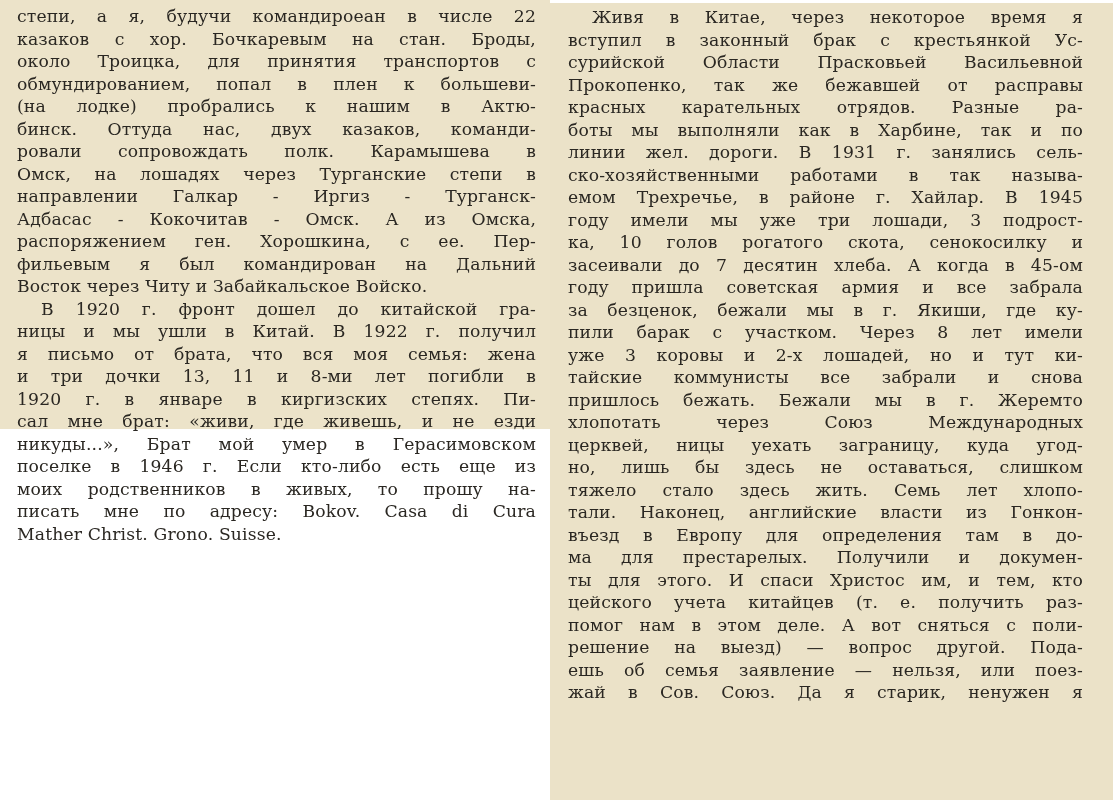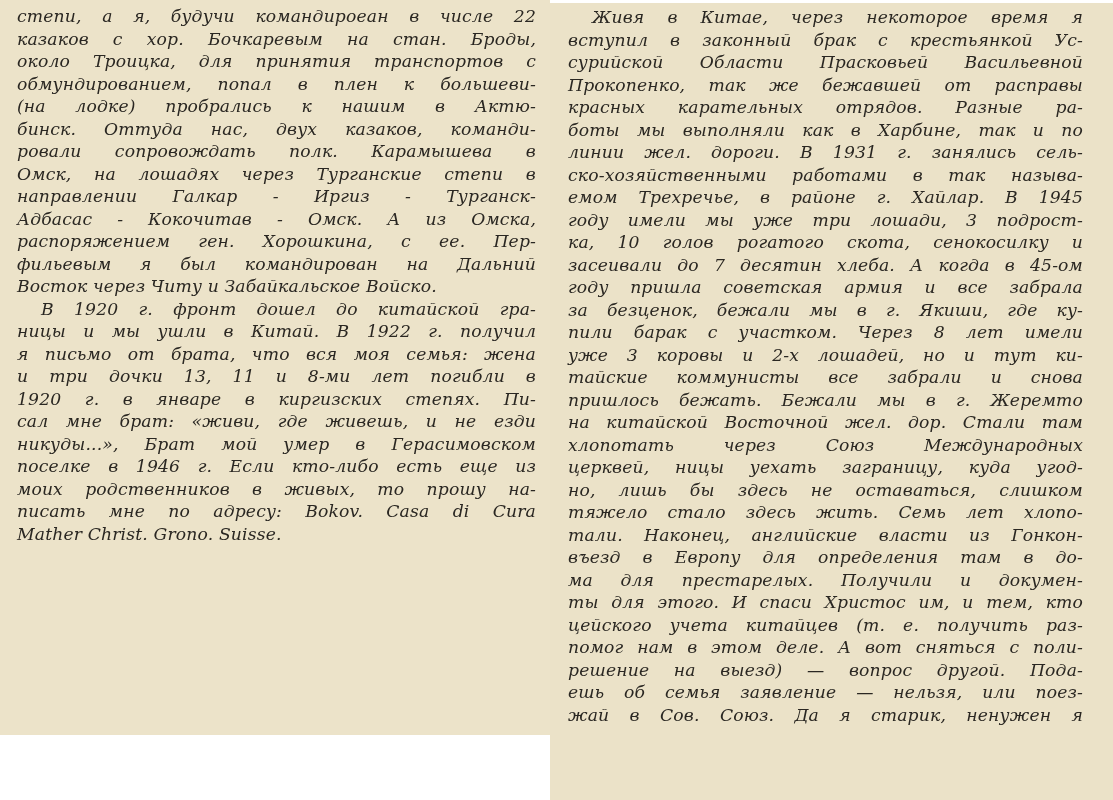--- a/index.html
+++ b/index.html
@@ -17,32 +17,30 @@
     }
     .panel {
       position: absolute;
       box-sizing: border-box;
       background: #ece3c9;
     }
     #left-panel {
       left: 0;
       top: 0;
       width: 550px;
-      height: 735px;
+      height: 429px;
       padding: 5px 14px 0 17px;
-      font-style: italic;
     }
     #right-panel {
       left: 550px;
       top: 3px;
       width: 563px;
       height: 797px;
       padding: 3px 30px 0 18px;
       background: #ebe2c8;
-      font-style: italic;
     }
     .line {
       display: block;
       height: 22.5px;
       line-height: 22.5px;
       font-size: 17.2px;
       white-space: nowrap;
       text-align: justify;
       text-align-last: justify;
       letter-spacing: 0.15px;
@@ -96,21 +94,20 @@
   <span class="line">емом Трехречье, в районе г. Хайлар. В 1945</span>
   <span class="line">году имели мы уже три лошади, 3 подрост-</span>
   <span class="line">ка, 10 голов рогатого скота, сенокосилку и</span>
   <span class="line">засеивали до 7 десятин хлеба. А когда в 45-ом</span>
   <span class="line">году пришла советская армия и все забрала</span>
   <span class="line">за безценок, бежали мы в г. Якиши, где ку-</span>
   <span class="line">пили барак с участком. Через 8 лет имели</span>
   <span class="line">уже 3 коровы и 2-х лошадей, но и тут ки-</span>
   <span class="line">тайские коммунисты все забрали и снова</span>
   <span class="line">пришлось бежать. Бежали мы в г. Жеремто</span>
-  <span class="line">на китайской Восточной жел. дор. Стали там</span>
   <span class="line">хлопотать через Союз Международных</span>
   <span class="line">церквей, ницы уехать заграницу, куда угод-</span>
   <span class="line">но, лишь бы здесь не оставаться, слишком</span>
   <span class="line">тяжело стало здесь жить. Семь лет хлопо-</span>
   <span class="line">тали. Наконец, английские власти из Гонкон-</span>
   <span class="line">въезд в Европу для определения там в до-</span>
   <span class="line">ма для престарелых. Получили и докумен-</span>
   <span class="line">ты для этого. И спаси Христос им, и тем, кто</span>
   <span class="line">цейского учета китайцев (т. е. получить раз-</span>
   <span class="line">помог нам в этом деле. А вот сняться с поли-</span>

